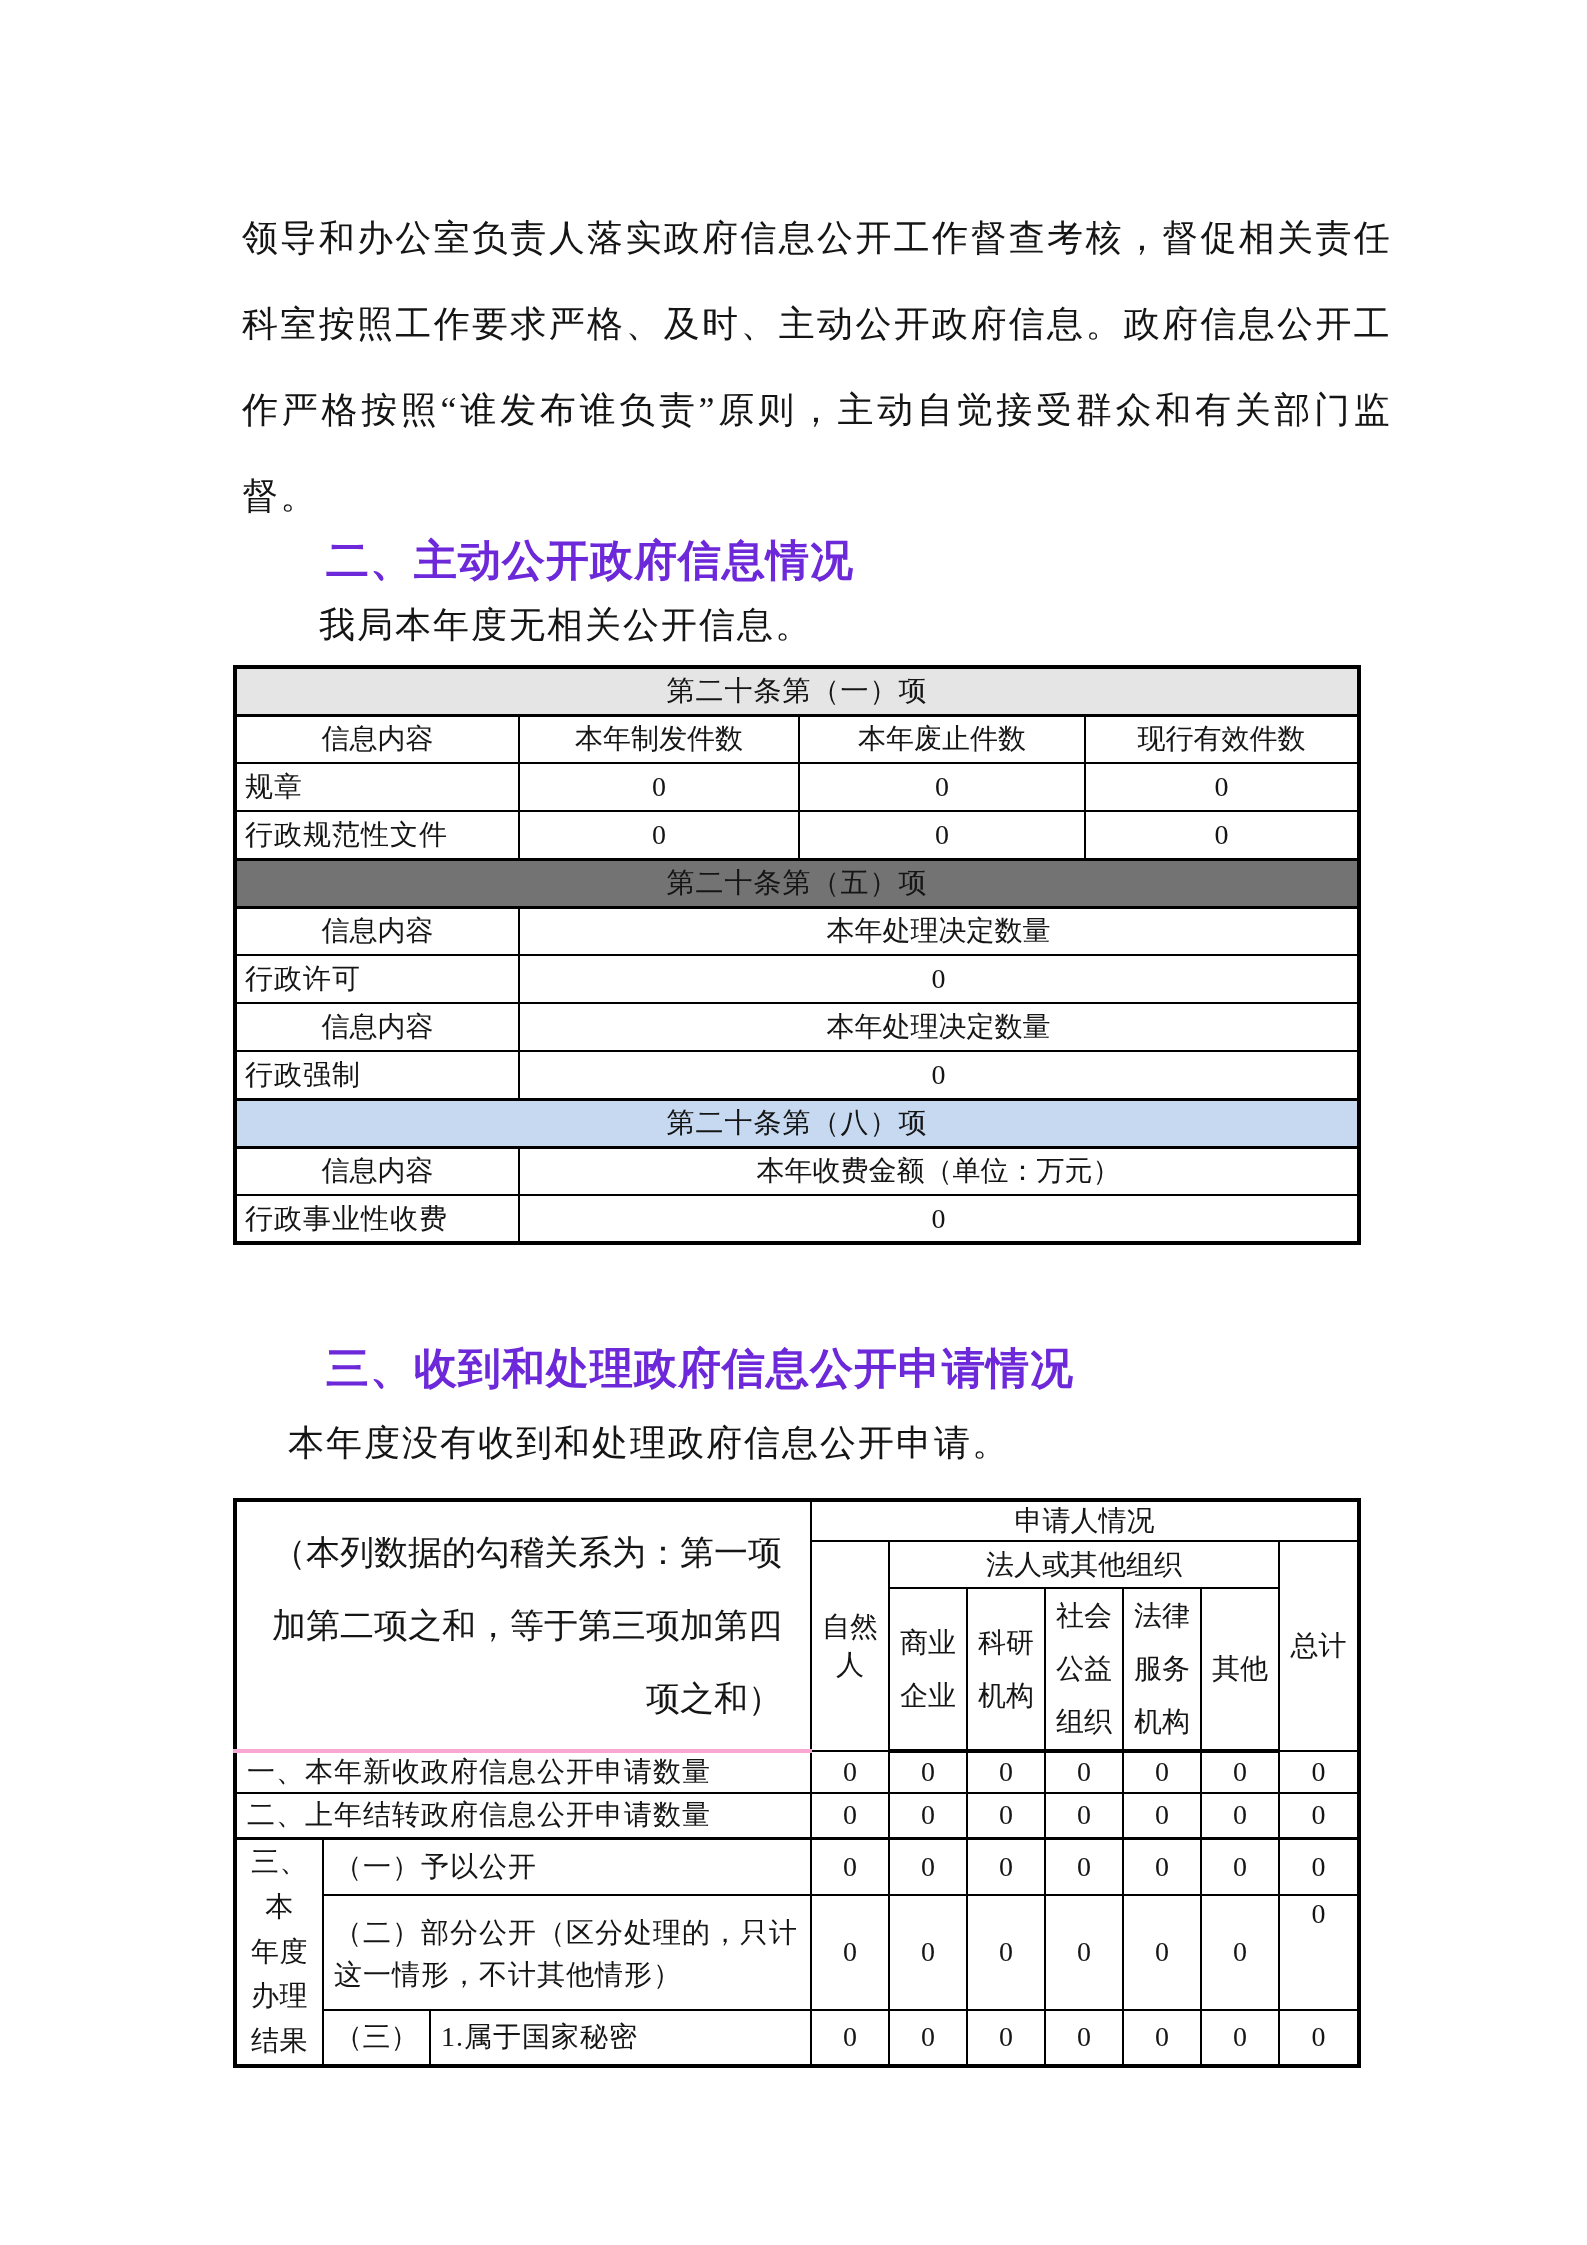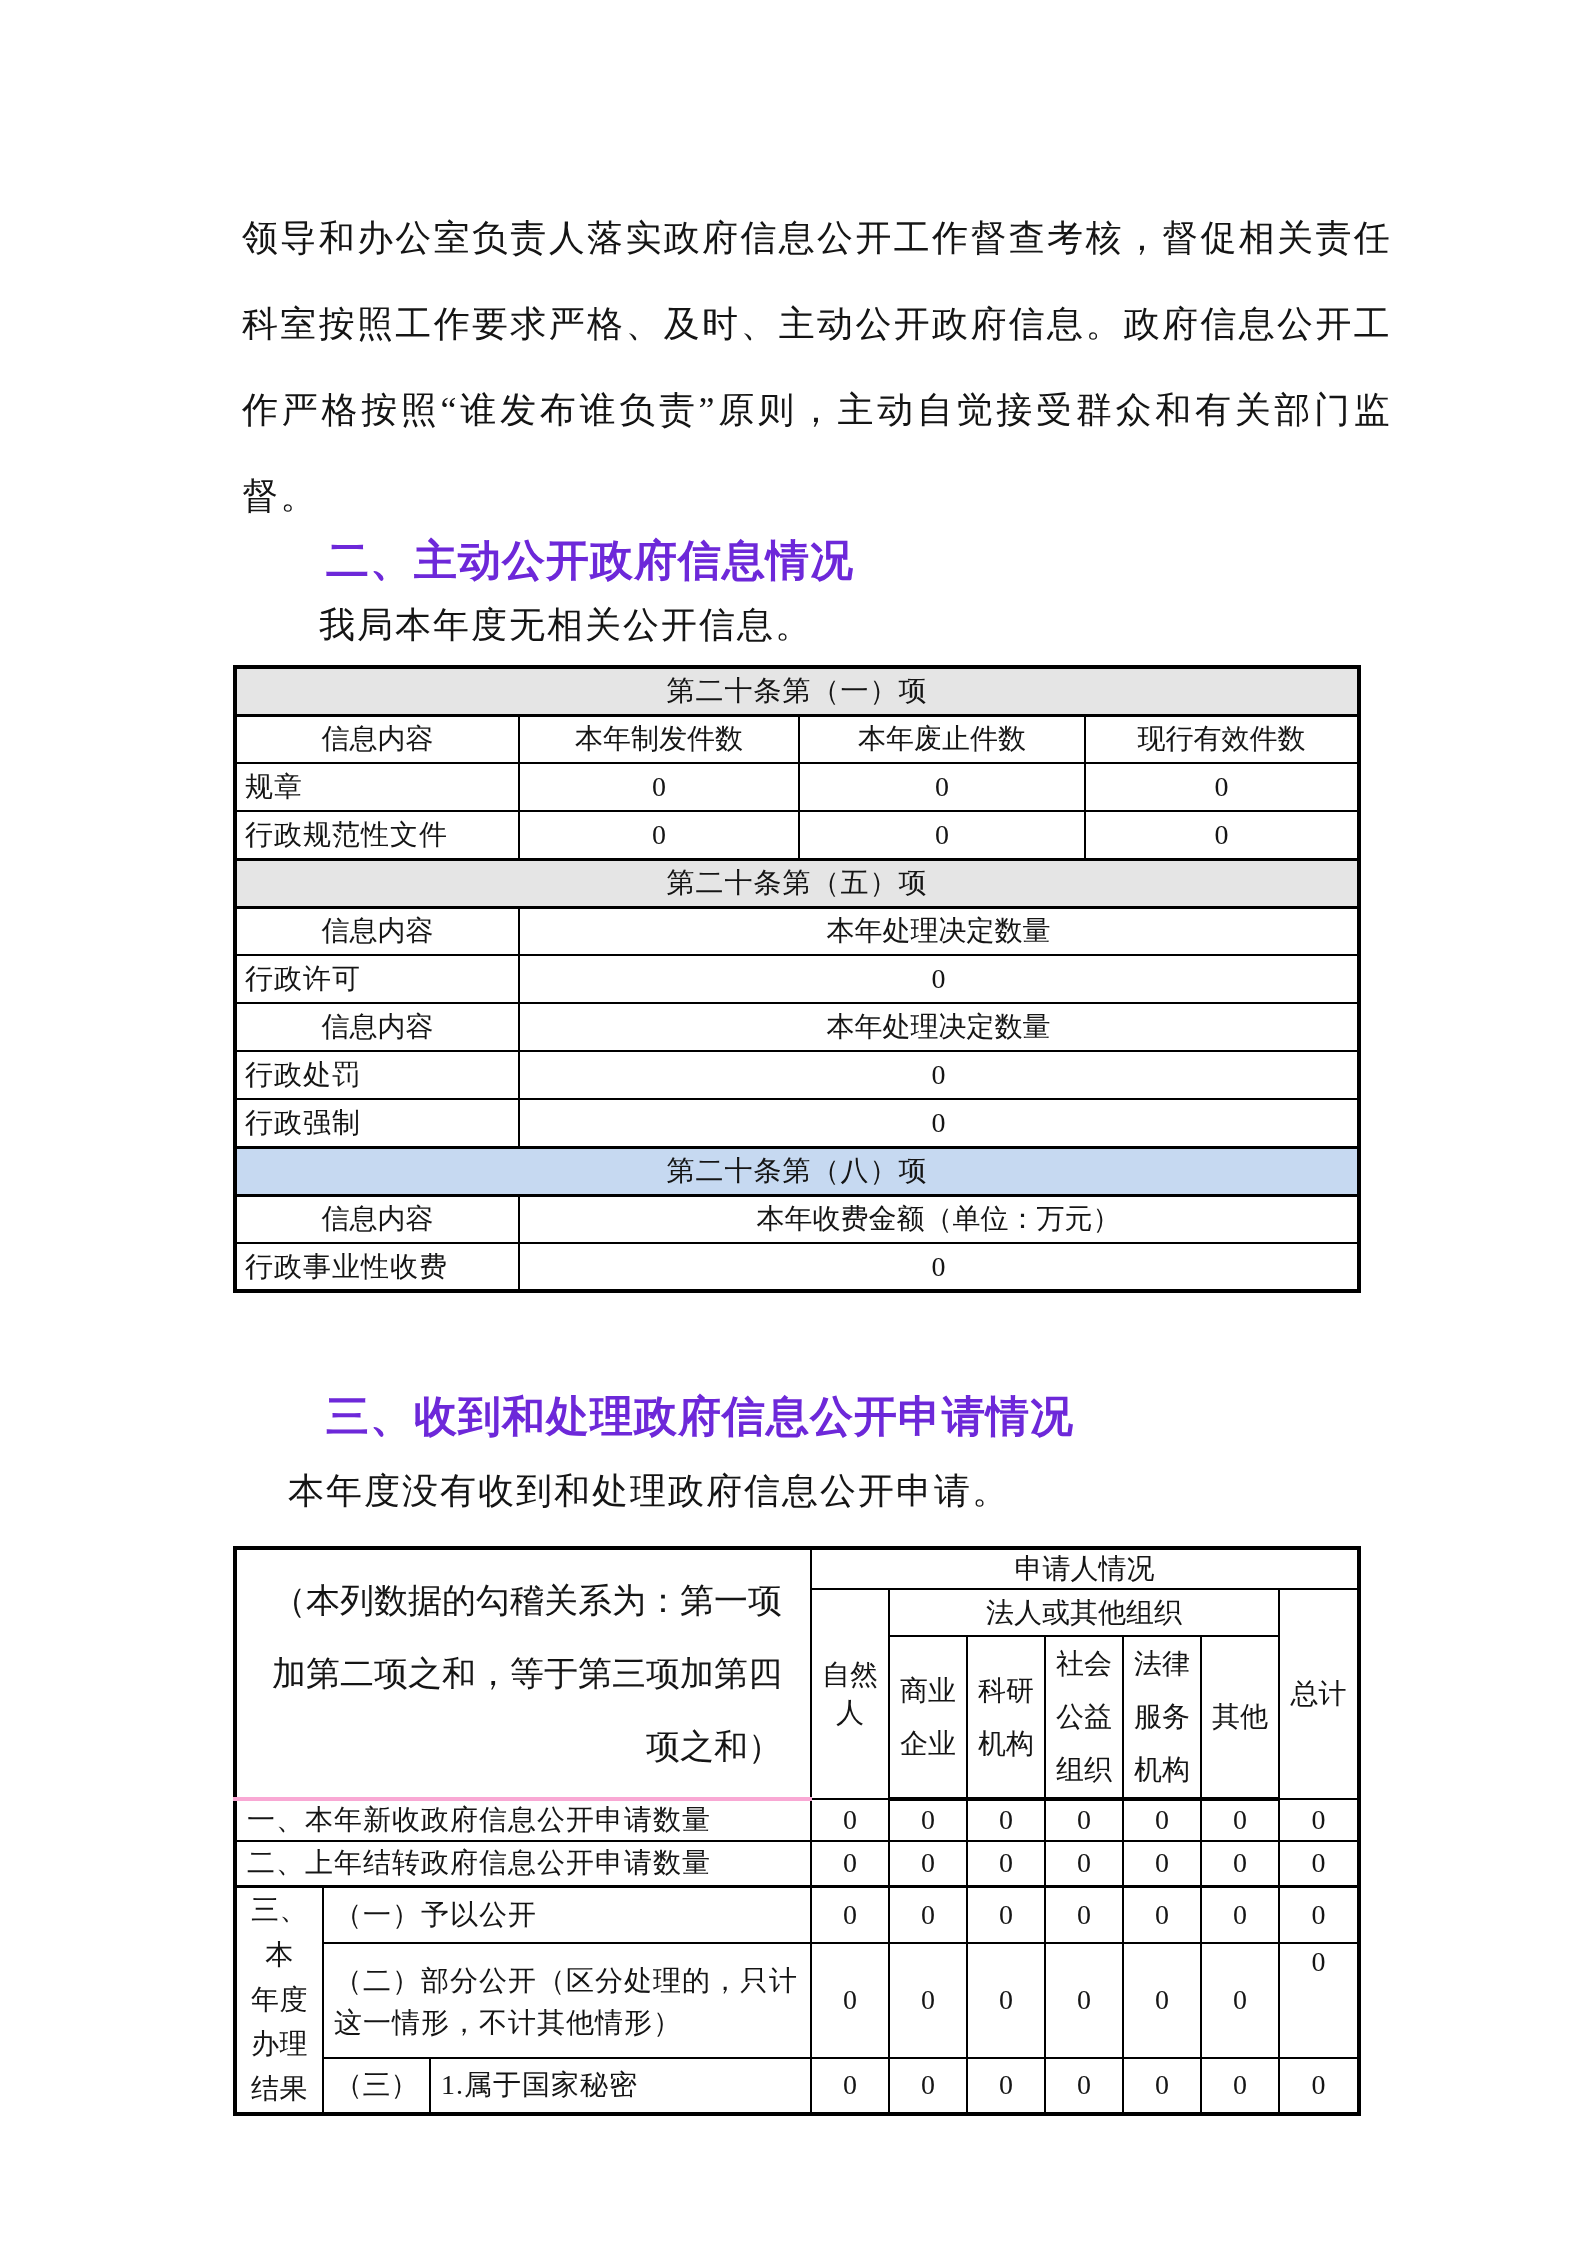--- a/index.html
+++ b/index.html
@@ -129,38 +129,34 @@
       <td class="num">0</td>
     </tr>
     <tr>
       <td class="lbl">行政规范性文件</td>
       <td class="num">0</td>
       <td class="num">0</td>
       <td class="num">0</td>
     </tr>
 
     <tr class="band">
-      <td colspan="4" style="background: #e5e5e5;">第二十条第（五）项</td>
+      <td colspan="4" style="background: #737373;">第二十条第（五）项</td>
     </tr>
     <tr>
       <td class="c">信息内容</td>
       <td class="c" colspan="3">本年处理决定数量</td>
     </tr>
     <tr>
       <td class="lbl">行政许可</td>
       <td class="num" colspan="3">0</td>
     </tr>
 
     <tr>
       <td class="c">信息内容</td>
       <td class="c" colspan="3">本年处理决定数量</td>
-    </tr>
-    <tr>
-      <td class="lbl">行政处罚</td>
-      <td class="num" colspan="3">0</td>
     </tr>
     <tr>
       <td class="lbl">行政强制</td>
       <td class="num" colspan="3">0</td>
     </tr>
 
     <tr class="band">
       <td colspan="4" style="background: rgb(198, 217, 241);">第二十条第（八）项</td>
     </tr>
     <tr>

